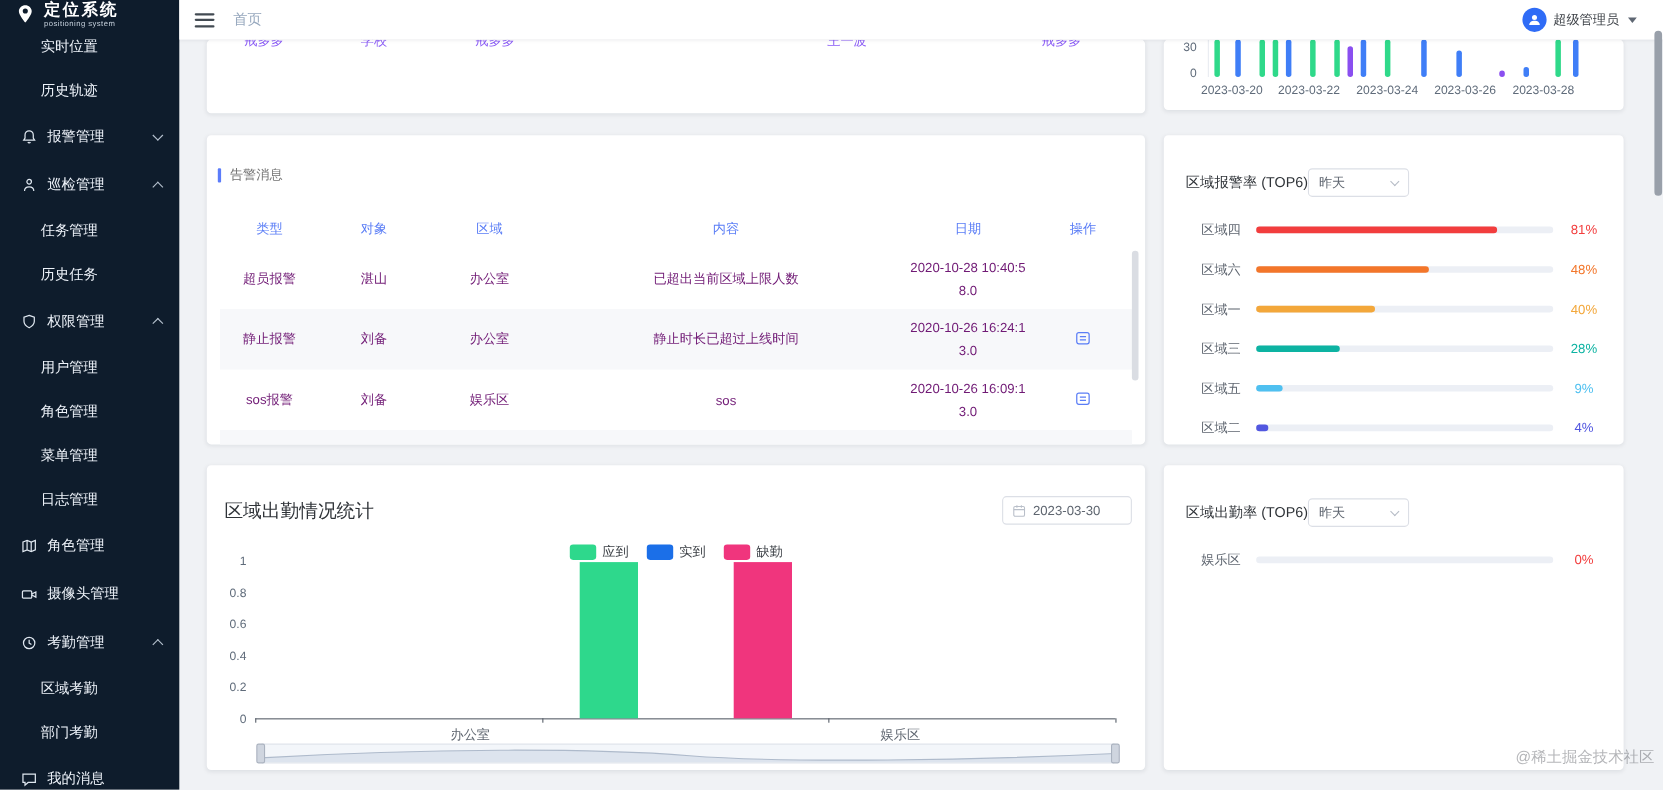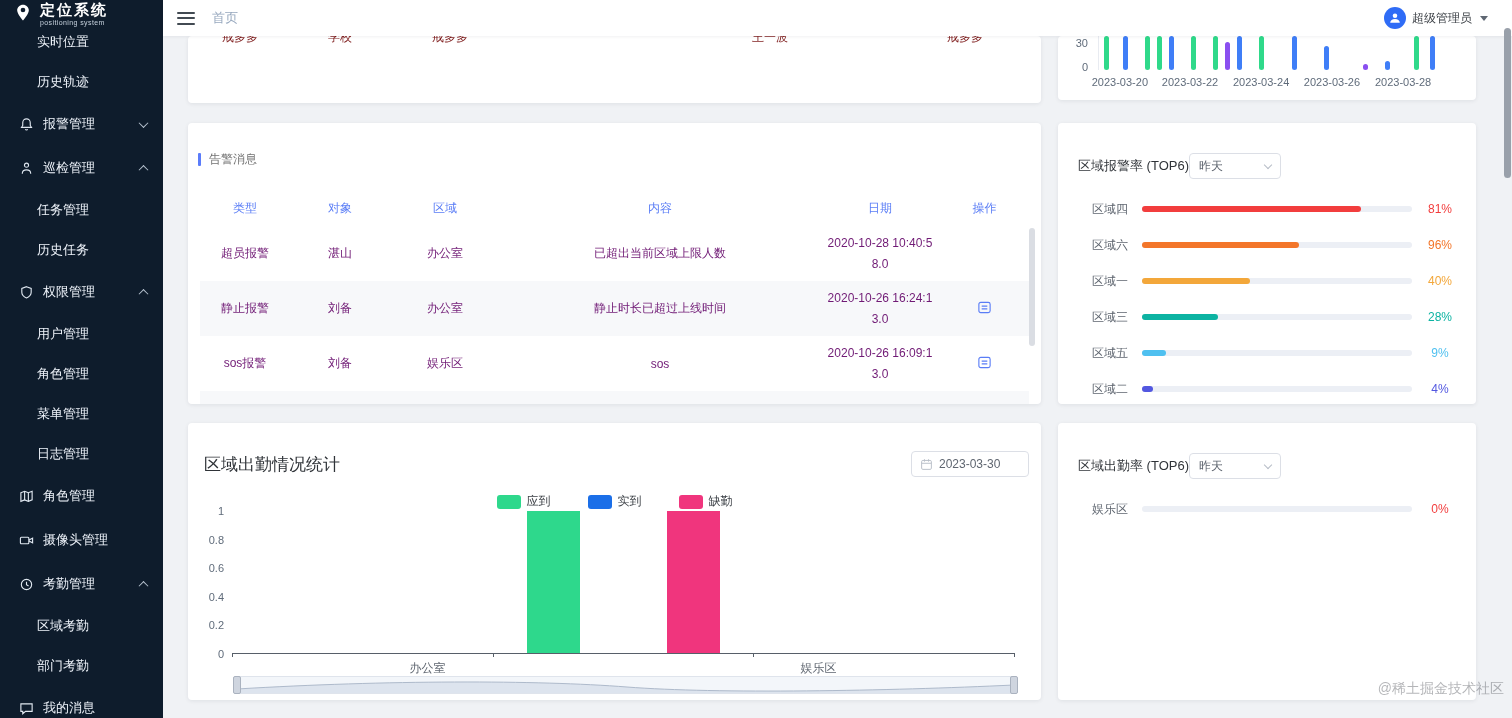--- a/index.html
+++ b/index.html
@@ -40,21 +40,21 @@
   .col-right{flex:1;min-width:0}
   .card{background:#fff;border-radius:4px;box-shadow:0 1px 4px rgba(0,21,41,.08);position:relative;overflow:hidden}
   .card-top-left{height:67px}
   .card-alarms{height:281px;margin-top:20px}
   .card-att-chart{height:277px;margin-top:19px}
   .card-top-right{height:64px}
   .card-alarm-rate{height:281px;margin-top:23px}
   .card-att-rate{height:277px;margin-top:19px}
 
   
-  .partial-row{position:absolute;top:-7px;left:0;right:12px;height:20px;font-size:12px;color:#7f1d1d}
+  .partial-row{position:absolute;top:-7px;left:0;right:12px;height:20px;font-size:12px;color:#8b5cf6}
   .pcell{position:absolute;transform:translateX(-50%);white-space:nowrap}
 
   
   .panel-title-row{display:flex;align-items:center;gap:8px;padding:28px 0 0 10px}
   .accent{width:3px;height:13px;background:#5b7cfa;border-radius:1px}
   .panel-title{font-size:12px;color:#737373}
   .atable{margin:22px 12px 0 12px;font-size:12px}
   .thead{display:flex;align-items:center;height:36px;color:#5a7df6}
   .c0{width:90px}.c1{width:100px}.c2{width:110px}.c3{width:320px}.c4{width:120px}.c5{width:89px}
   .tc,.hc{text-align:center}
@@ -93,21 +93,21 @@
   .pr-label{width:50px;text-align:right;font-size:12px;color:#5f6670;margin-right:14px;flex-shrink:0}
   .pr-track{flex:1;height:6px;border-radius:3px;background:#eceff5;position:relative;margin-right:12px}
   .pr-fill{position:absolute;left:0;top:0;bottom:0;border-radius:3px}
   .pr-pct{width:32px;font-size:12px;text-align:center}
 
   
   .att-head{display:flex;align-items:center;justify-content:space-between;padding:28px 12px 0 16px}
   .att-head .ptitle{font-size:17px;color:#2f3338}
   .date-input{width:118px;height:26px;border:1px solid #dcdfe6;border-radius:4px;display:flex;align-items:center;padding:0 8px;gap:6px;font-size:12px;color:#5f6670;cursor:pointer;background:#fff}
   .date-input svg{width:13px;height:13px}
-  .legend{display:flex;justify-content:center;gap:37px;margin-top:16px}
+  .legend{display:flex;justify-content:center;gap:16px;margin-top:16px}
   .legend-item{display:flex;align-items:center;gap:6px;font-size:12px;color:#3c4046;cursor:pointer}
   .lg-marker{display:inline-block;width:24px;height:14px;border-radius:3px}
   .att-ylabels{position:absolute;left:0;top:81px;width:36px;height:157px;display:flex;flex-direction:column;justify-content:space-between}
   .att-ylabels span{font-size:11px;color:#5f6b7a;height:14px;line-height:14px;text-align:right}
   .att-plot{position:absolute;left:44px;top:88px;width:782px;height:143px;border-bottom:1px solid #575f69}
   .att-bar{position:absolute;bottom:0;width:53px}
   .att-tick{position:absolute;top:100%;width:1px;height:4px;background:#575f69}
   .att-cats{position:absolute;left:44px;top:237px;width:782px;display:flex}
   .att-cats span{flex:1;text-align:center;font-size:12px;color:#5f6670}
   .dz-slider{position:absolute;left:48px;top:253px;width:779px;height:18px;background:#f3f6fa;border:1px solid #dfe4ec;border-radius:3px;cursor:pointer}
@@ -457,21 +457,21 @@
               <span class="pr-track">
                   <span class="pr-fill" style="width: 81%; background: rgb(242, 61, 61);"></span>
                 </span>
               <span class="pr-pct" style="color: rgb(242, 61, 61);">81%</span>
             </div>
             <div class="pr-row">
               <span class="pr-label">区域六</span>
               <span class="pr-track">
                   <span class="pr-fill" style="width: 58%; background: rgb(243, 118, 42);"></span>
                 </span>
-              <span class="pr-pct" style="color: rgb(243, 118, 42);">96%</span>
+              <span class="pr-pct" style="color: rgb(243, 118, 42);">48%</span>
             </div>
             <div class="pr-row">
               <span class="pr-label">区域一</span>
               <span class="pr-track">
                   <span class="pr-fill" style="width: 40%; background: rgb(243, 167, 58);"></span>
                 </span>
               <span class="pr-pct" style="color: rgb(243, 167, 58);">40%</span>
             </div>
             <div class="pr-row">
               <span class="pr-label">区域三</span>

